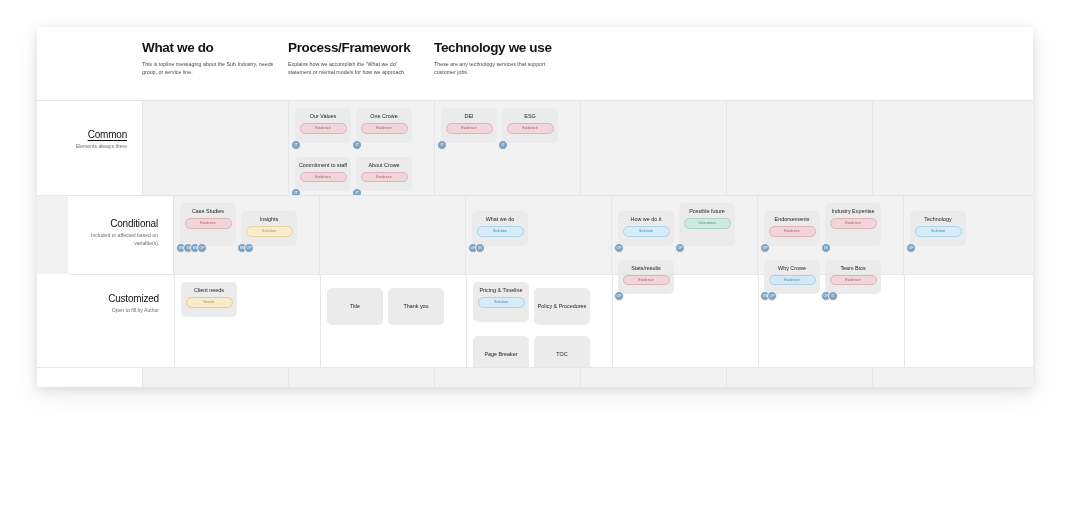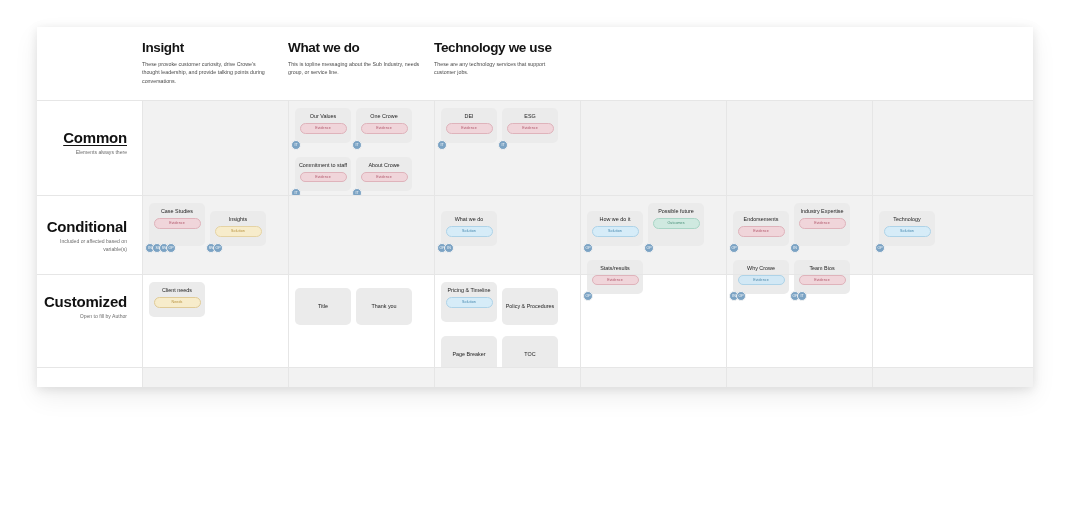--- a/index.html
+++ b/index.html
@@ -61,40 +61,40 @@
     width: 996px;
   }
   .row {
     display: flex;
     border-top: 1px solid #e6e6e6;
     position: relative;
   }
   .row.shaded { background: #f2f2f2; }
   .row-r0 { height: 95px; }
   .row-r1 { height: 79px; }
-  .row-r2 { height: 93px; }
+  .row-r2 { height: 93px; margin-left: 32px; }
   .row-r3 { height: 20px; }
 
   .rowlabel {
     width: 105px; flex: 0 0 105px;
     background: #ffffff;
     text-align: right;
     padding-right: 15px;
     display: flex;
     flex-direction: column;
     justify-content: flex-start;
     position: relative;
     z-index: 3;
   }
   .rl-r0 { padding-top: 28px; }
-  .rl-r1 { padding-top: 22px; }
+  .rl-r1 { padding-top: 22px; margin-left: 31px; }
   .rl-r2 { padding-top: 18px; }
   .rl-title {
-    font-size: 15px;
-    font-weight: bold;
+    font-size: 10px;
+    font-weight: normal;
     color: #111111;
     letter-spacing: -0.2px;
     white-space: nowrap;
   }
   .rl-title.underline { text-decoration: underline; text-underline-offset: 2px; }
   .rl-sub {
     font-size: 5.1px;
     color: #6d6d6d;
     margin-top: 3px;
     line-height: 1.55;
@@ -173,26 +173,26 @@
 </style>
 </head>
 <body>
 
 <div id="stage">
   <div class="sheet">
 
     <div class="headers">
       <div class="hdr-spacer"></div>
       <div class="hdr-col">
-        <div class="hdr-title">Insight</div>
-        <div class="hdr-desc">These provoke customer curiosity, drive Crowe's thought leadership, and provide talking points during conversations.</div>
+        <div class="hdr-title">What we do</div>
+        <div class="hdr-desc">This is topline messaging about the Sub Industry, needs group, or service line.</div>
       </div>
       <div class="hdr-col">
-        <div class="hdr-title">What we do</div>
-        <div class="hdr-desc">This is topline messaging about the Sub Industry, needs group, or service line.</div>
+        <div class="hdr-title">Process/Framework</div>
+        <div class="hdr-desc">Explains how we accomplish the "What we do" statement or mental models for how we approach.</div>
       </div>
       <div class="hdr-col">
         <div class="hdr-title">Technology we use</div>
         <div class="hdr-desc">These are any technology services that support customer jobs.</div>
       </div>
     </div>
 
     <div class="grid" id="grid">
         <div class="row row-r0 shaded">
           <div class="rowlabel rl-r0">

